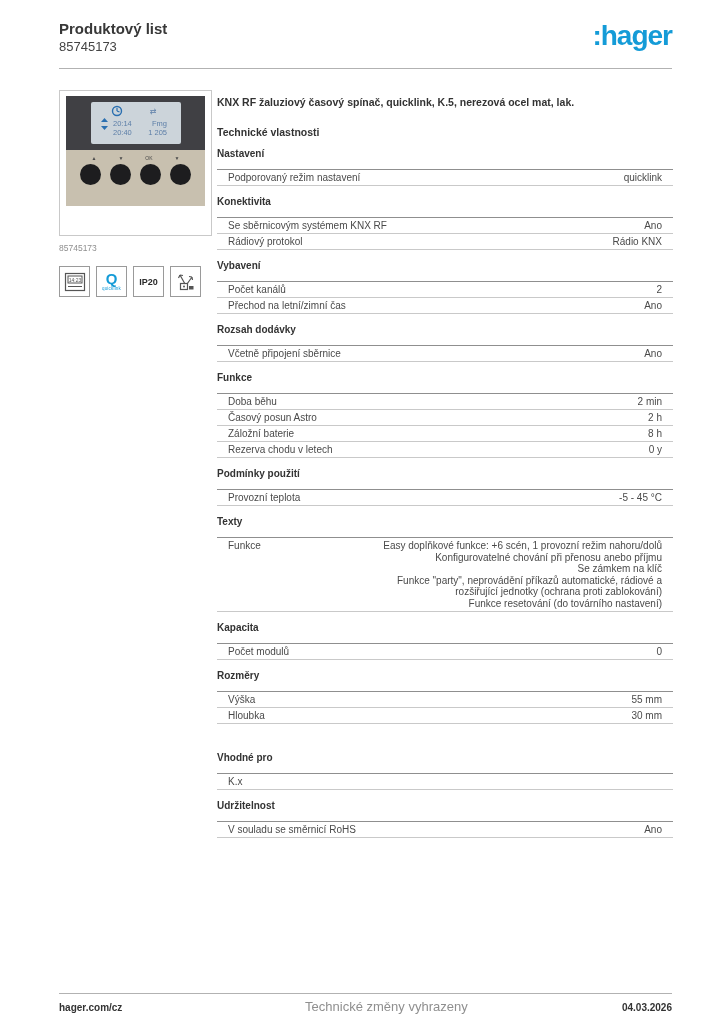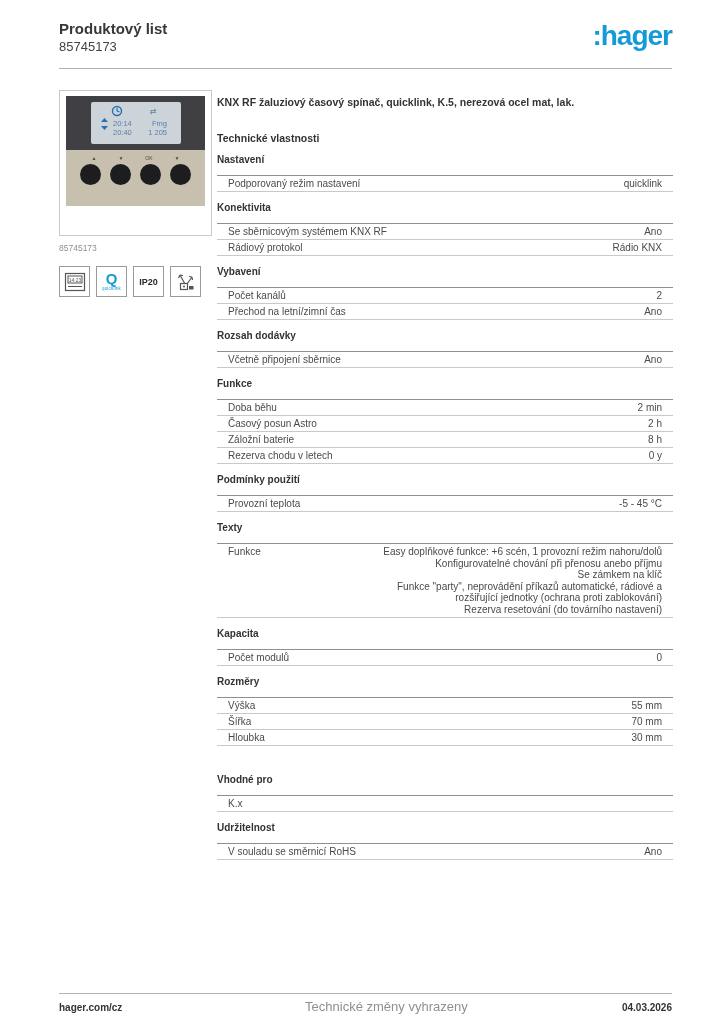--- a/index.html
+++ b/index.html
@@ -35,21 +35,21 @@
   .badges { display:flex; gap:6px; margin-top:13px; }
   .badge { width:31px; height:31px; border:1px solid #9a9a9a; background:#fff;
            display:flex; flex-direction:column; align-items:center; justify-content:center; }
   .badge-ip { font-size:9px; font-weight:bold; color:#2b2b2b; }
   .q-glyph { font-size:15px; font-weight:bold; color:#149bd7; line-height:14px; }
   .q-sub { font-size:4.5px; color:#149bd7; letter-spacing:0.2px; }
 
   
   .right-col { position:absolute; left:217px; top:96px; width:456px; }
   .product-title { font-size:10.5px; font-weight:bold; color:#333; line-height:13px; }
-  .tech-header { font-size:10.5px; font-weight:bold; color:#333; margin-top:23px; margin-bottom:6px; }
+  .tech-header { font-size:10.5px; font-weight:bold; color:#333; margin-top:17px; margin-bottom:6px; }
 
   .section { margin-top:10px; }
   .section.extra-gap { margin-top:28px; }
   .section-title { font-size:10px; font-weight:bold; color:#333; padding-bottom:10px;
                    border-bottom:1px solid #8f8f8f; }
   .trow { display:flex; justify-content:space-between; align-items:flex-start;
           font-size:10px; color:#4a4a4a; padding:2px 11px 2px; border-bottom:1px solid #c9c9c9;
           min-height:14px; }
   .tlabel { text-align:left; }
   .tvalue { text-align:right; white-space:nowrap; padding-left:10px; }
@@ -208,40 +208,36 @@
         <div class="section">
           <div class="section-title">Texty</div>
           <div class="trow">
             <span class="tlabel">Funkce</span>
             <span class="tvalue-lines">
               <div>Easy doplňkové funkce: +6 scén, 1 provozní režim nahoru/dolů</div>
               <div>Konfigurovatelné chování při přenosu anebo příjmu</div>
               <div>Se zámkem na klíč</div>
               <div>Funkce "party", neprovádění příkazů automatické, rádiové a</div>
               <div>rozšiřující jednotky (ochrana proti zablokování)</div>
-              <div>Rezerva resetování (do továrního nastavení)</div>
+              <div>Funkce resetování (do továrního nastavení)</div>
             </span>
           </div>
         </div>
         <div class="section">
           <div class="section-title">Kapacita</div>
           <div class="trow">
             <span class="tlabel">Počet modulů</span>
             <span class="tvalue">0</span>
           </div>
         </div>
         <div class="section">
           <div class="section-title">Rozměry</div>
           <div class="trow">
             <span class="tlabel">Výška</span>
             <span class="tvalue">55 mm</span>
-          </div>
-          <div class="trow">
-            <span class="tlabel">Šířka</span>
-            <span class="tvalue">70 mm</span>
           </div>
           <div class="trow">
             <span class="tlabel">Hloubka</span>
             <span class="tvalue">30 mm</span>
           </div>
         </div>
         <div class="section extra-gap">
           <div class="section-title">Vhodné pro</div>
           <div class="trow">
             <span class="tlabel">K.x</span>

